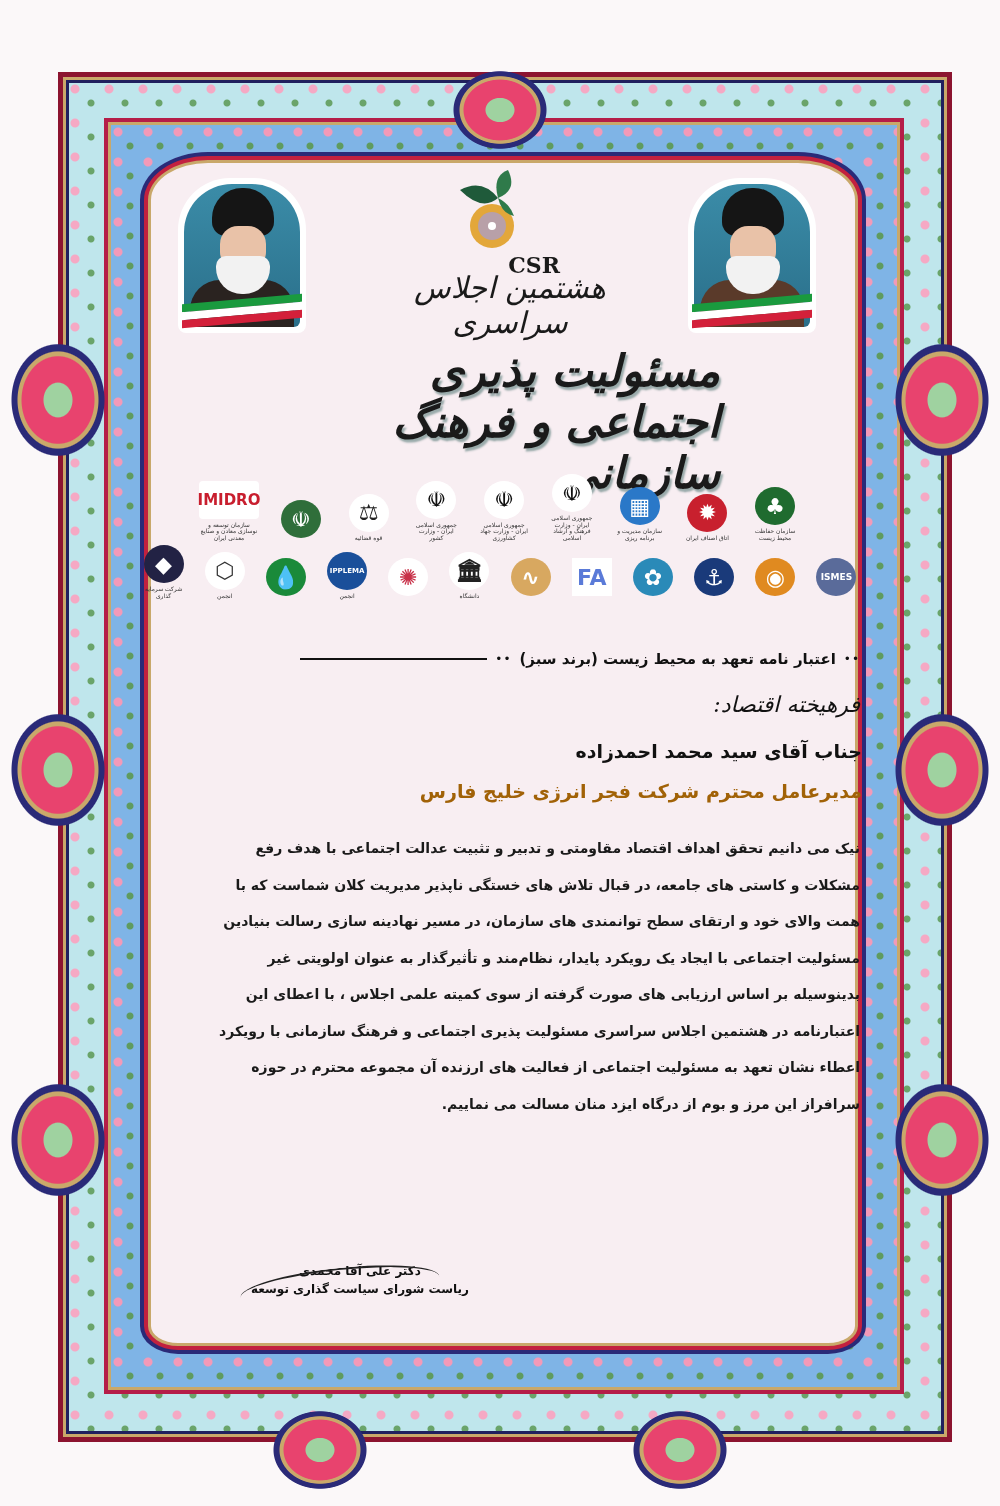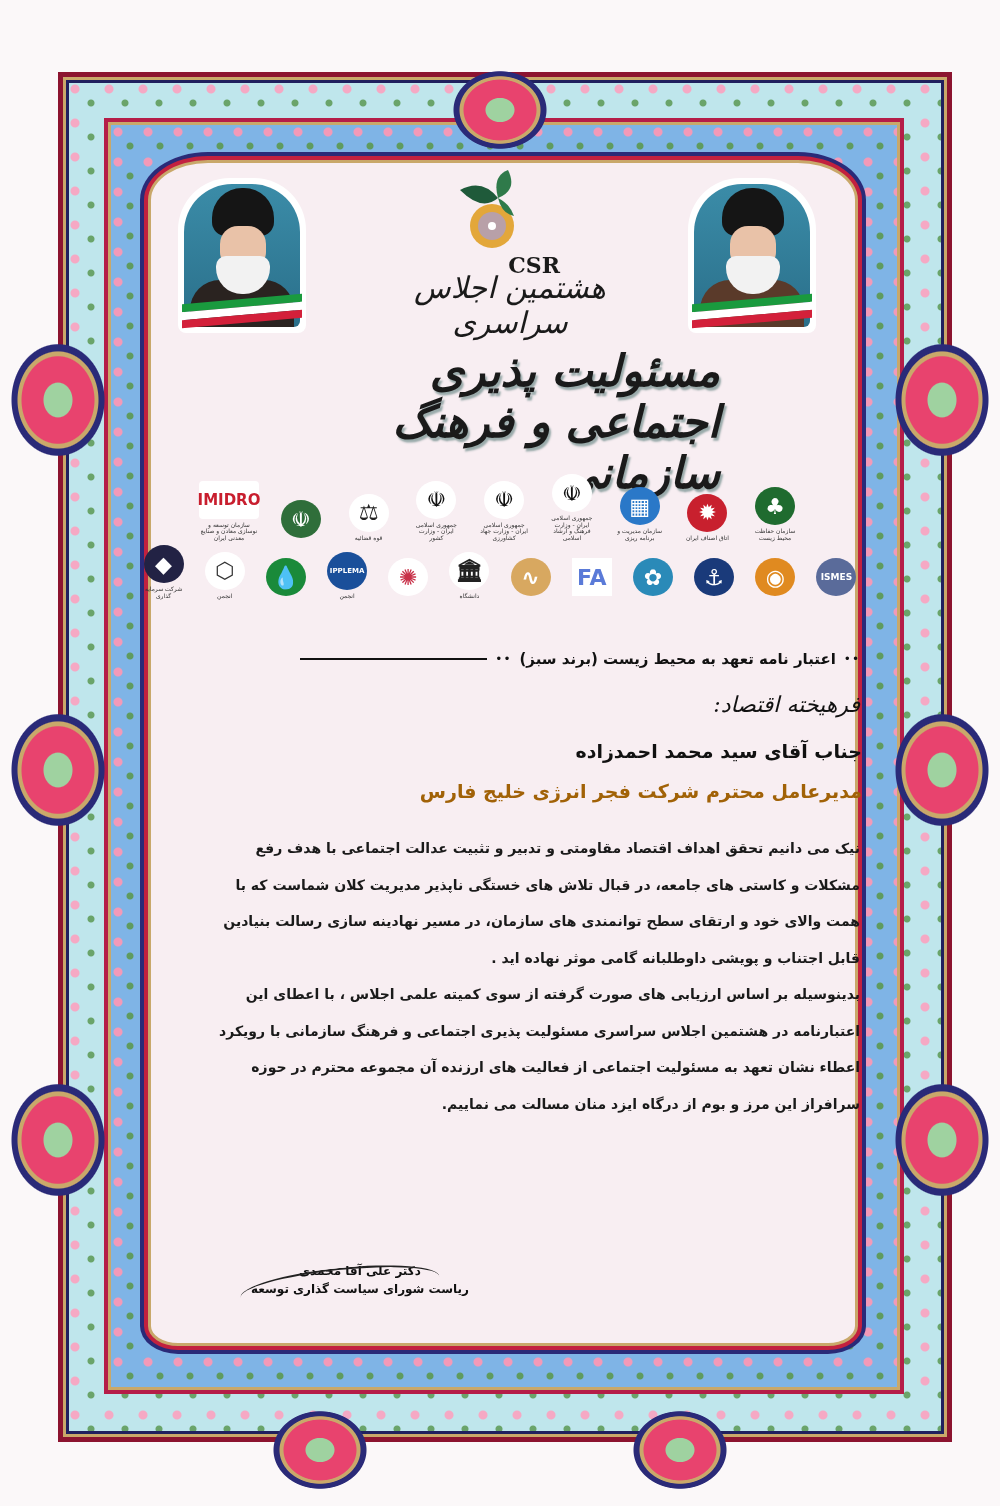--- a/index.html
+++ b/index.html
@@ -254,21 +254,21 @@
 
 <div class="salutation">فرهیخته اقتصاد:</div>
 <div class="recipient-name">جناب آقای سید محمد احمدزاده</div>
 <div class="recipient-title">مدیرعامل محترم شرکت فجر انرژی خلیج فارس</div>
 
 <div class="body-text">
   <p>
     <span class="line">نیک می دانیم تحقق اهداف اقتصاد مقاومتی و تدبیر و تثبیت عدالت اجتماعی با هدف رفع</span>
     <span class="line">مشکلات و کاستی های جامعه، در قبال تلاش های خستگی ناپذیر مدیریت کلان شماست که با</span>
     <span class="line">همت والای خود و ارتقای سطح توانمندی های سازمان، در مسیر نهادینه سازی رسالت بنیادین</span>
-    <span class="line">قابل اجتناب و پویشی داوطلبانه گامی موثر نهاده اید .</span>
+    <span class="line">مسئولیت اجتماعی با ایجاد یک رویکرد پایدار، نظام‌مند و تأثیرگذار به عنوان اولویتی غیر</span>
   </p>
   <p>
     <span class="line">بدینوسیله بر اساس ارزیابی های صورت گرفته از سوی کمیته علمی اجلاس ، با اعطای این</span>
     <span class="line">اعتبارنامه در هشتمین اجلاس سراسری مسئولیت پذیری اجتماعی و فرهنگ سازمانی با رویکرد</span>
     <span class="line">اعطاء نشان تعهد به مسئولیت اجتماعی از فعالیت های ارزنده آن مجموعه محترم در حوزه</span>
     <span class="line">سرافراز این مرز و بوم از درگاه ایزد منان مسالت می نماییم.</span>
   </p>
 </div>
 
 <div class="signature">

